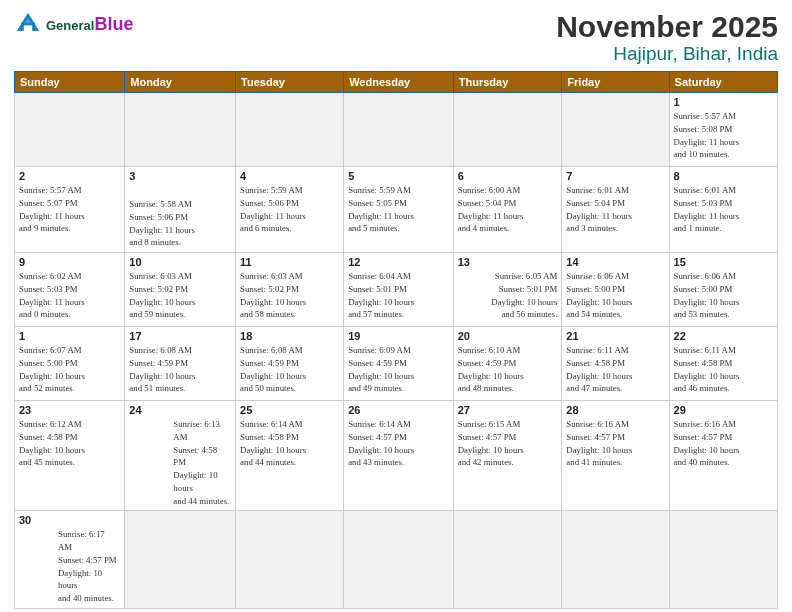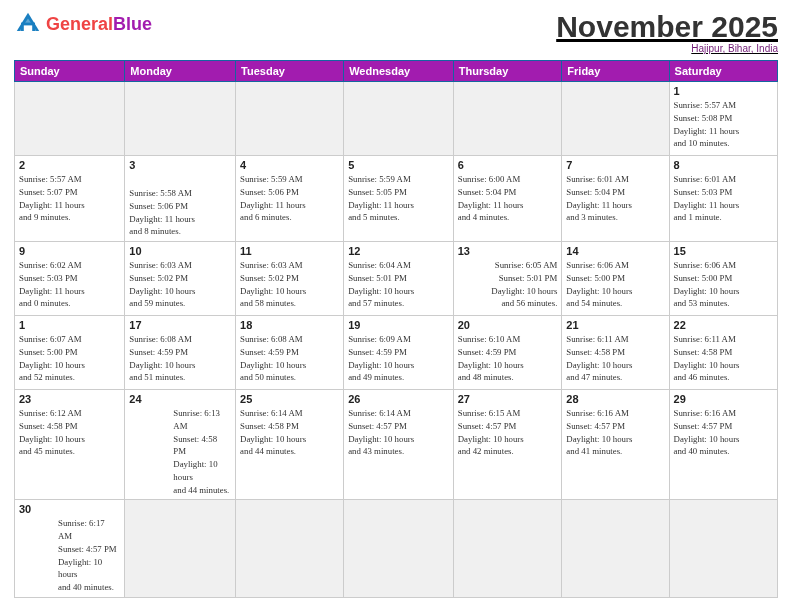--- a/index.html
+++ b/index.html
@@ -26,39 +26,38 @@
       display: flex;
       align-items: center;
       gap: 4px;
     }
     .logo-icon {
       width: 28px;
       height: 28px;
     }
     .title-block {
       text-align: right;
-      text-decoration: underline;
     }
     .month-title {
       font-size: 30px;
       font-weight: bold;
       color: #333;
       line-height: 1.1;
     }
     .location {
-      font-size: 10px;
-      color: #701a75;
+      font-size: 19px;
+      color: #0f766e;
     }
     .calendar {
       width: 100%;
       border-collapse: collapse;
       font-size: 9.5px;
     }
     .calendar th {
-      background: #a21caf;
+      background: #a16207;
       color: #fff;
       text-align: left;
       padding: 4px 5px;
       font-size: 11px;
       border: 1px solid #1565a0;
     }
     .calendar td {
       border: 1px solid #ccc;
       vertical-align: top;
       padding: 3px 4px;
@@ -92,21 +91,21 @@
 <div class="page">
   <div class="header">
     <div class="logo">
       <svg class="logo-icon" viewBox="0 0 40 40">
         <polygon points="20,4 36,30 4,30" fill="#1a7fc1"></polygon>
         <polygon points="20,12 32,30 8,30" fill="#fff" opacity="0.3"></polygon>
         <rect x="10" y="18" width="20" height="12" fill="#1a7fc1"></rect>
         <rect x="14" y="22" width="12" height="8" fill="#fff"></rect>
       </svg>
       <div>
-        <span style="font-size:18px;font-weight:bold;color:#ef4444;">General</span><span style="font-size:18px;font-weight:bold;color:#a21caf;">Blue</span>
+        <span style="font-size:13px;font-weight:bold;color:#14532d;">General</span><span style="font-size:18px;font-weight:bold;color:#a21caf;">Blue</span>
       </div>
     </div>
     <div class="title-block">
       <div class="month-title">November 2025</div>
       <div class="location">Hajipur, Bihar, India</div>
     </div>
   </div>
 
   <table class="calendar">
     <thead>

